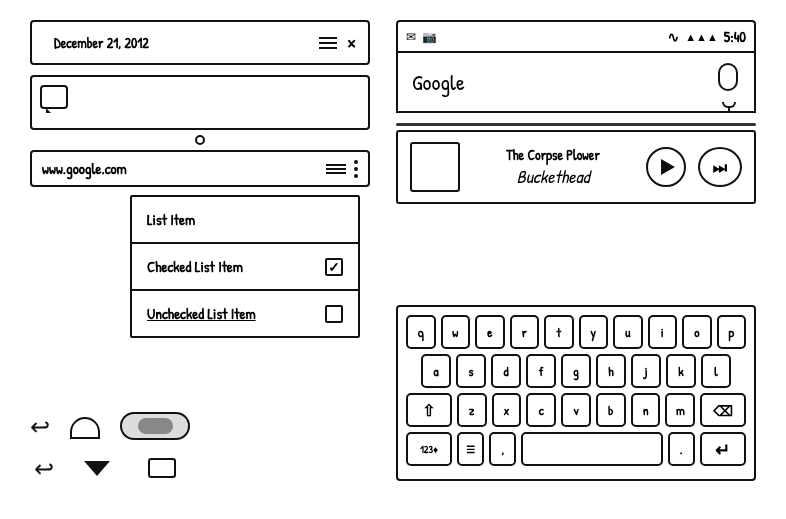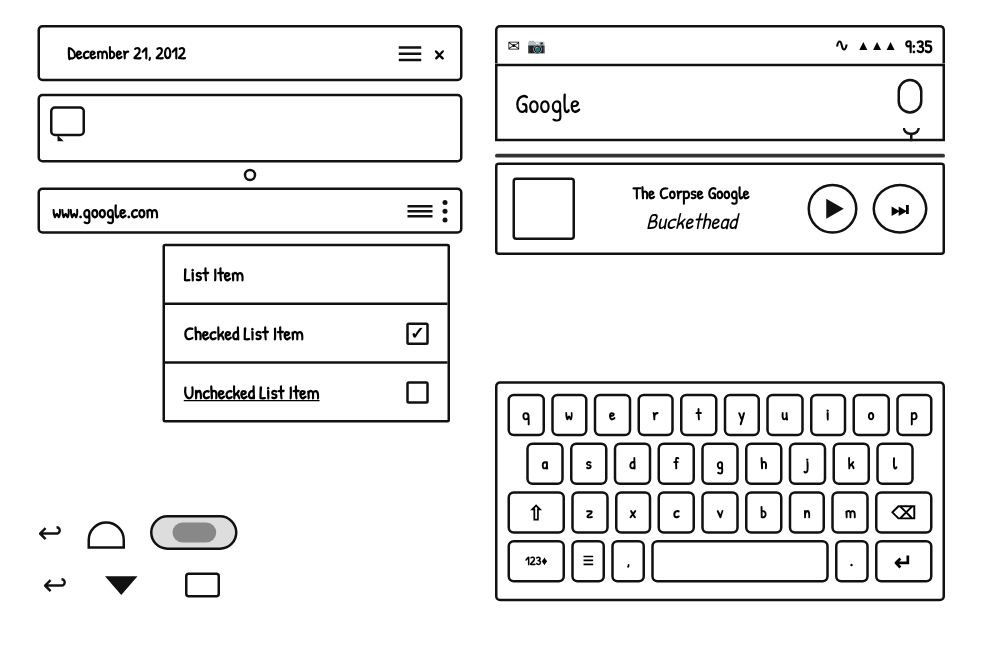--- a/index.html
+++ b/index.html
@@ -565,39 +565,39 @@
   <div class="mobile-panel">
 
     <div class="status-bar">
       <div class="status-left">
         <span class="status-icon">✉</span>
         <span class="status-icon">📷</span>
       </div>
       <div class="status-right">
         <span style="font-size:14px;">∿</span>
         <span style="font-size:11px;">▲▲▲</span>
-        <span style="font-weight:bold; font-size:15px;">9:35</span>
+        <span style="font-weight:bold; font-size:15px;">5:40</span>
       </div>
     </div>
 
     <div class="google-search-bar sketch-border">
       <span class="google-text">Google</span>
       <div style="position:relative; width:22px; height:38px;">
         <div class="mic-icon"></div>
         <div class="mic-base"></div>
         <div class="mic-stand"></div>
       </div>
     </div>
 
     <div class="separator-line" style="margin: 10px 0 4px 0;"></div>
 
     <div class="music-player sketch-border">
       <div class="album-thumb"></div>
       <div class="music-info">
-        <div class="music-title">The Corpse Google</div>
+        <div class="music-title">The Corpse Plower</div>
         <div class="music-artist">Buckethead</div>
       </div>
       <div class="play-btn">
         <div class="play-triangle"></div>
       </div>
       <div class="skip-btn">
         <span style="font-size:16px; font-weight:bold;">⏭</span>
       </div>
     </div>
   </div>

